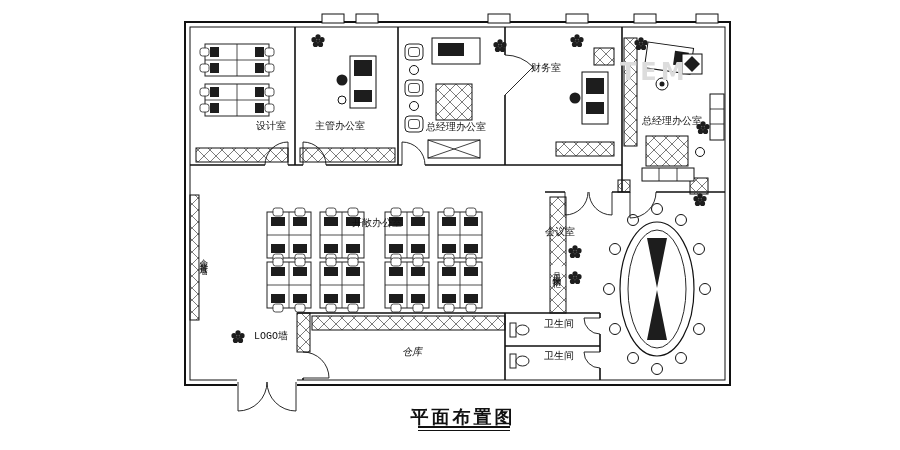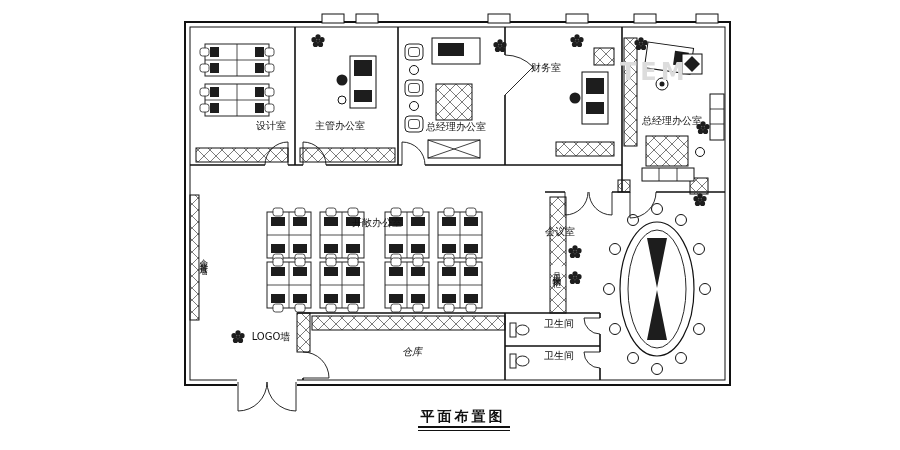--- a/index.html
+++ b/index.html
@@ -12,21 +12,21 @@
     position:absolute; transform:translate(-50%,-50%);
     font-size:10px; color:#111; white-space:nowrap; line-height:1;
     font-family:"DejaVu Sans", sans-serif;
   }
   .lbl.v {
     writing-mode:vertical-rl; text-orientation:upright;
     background:#fff; padding:2px 0; letter-spacing:2px; white-space:normal;
   }
   .plan-title {
     position:absolute; left:463px; top:417px; transform:translate(-50%,-50%);
-    font-size:14px; font-weight:bold; letter-spacing:3px; color:#111;
+    font-size:18px; font-weight:bold; letter-spacing:3px; color:#111;
   }
   .rule1 { position:absolute; left:418px; top:426px; width:92px; height:2px; background:#111; }
   .rule2 { position:absolute; left:418px; top:430px; width:92px; height:1px; background:#111; }
   .wm {
     position:absolute; left:620px; top:58px; font-size:24px; color:#dcdcdc;
     letter-spacing:4px; font-weight:bold;
   }
 </style>
 </head>
 <body>
@@ -238,21 +238,21 @@
   <div class="lbl" style="left:259px; top:126px;padding-left:24px;">设计室</div>
   <div class="lbl" style="left:340px; top:126px;">主管办公室</div>
   <div class="lbl" style="left:456px; top:127px;">总经理办公室</div>
   <div class="lbl" style="left:546px; top:68px;">财务室</div>
   <div class="lbl" style="left:672px; top:121px;">总经理办公室</div>
   <div class="lbl" style="left:377px; top:207px;margin-top:16px;">开敞办公室</div>
   <div class="lbl" style="left:560px; top:232px;">会议室</div>
   <div class="lbl" style="left:559px; top:324px;">卫生间</div>
   <div class="lbl" style="left:559px; top:356px;">卫生间</div>
   <div class="lbl" style="left:412px; top:352px;font-style:italic;">仓库</div>
-  <div class="lbl" style="left:271px; top:337px;">LOGO墙</div>
+  <div class="lbl" style="left:271px; top:337px;font-family:Liberation Mono, monospace;">LOGO墙</div>
   <div class="lbl v" style="left:557px; top:270px; font-size:8.5px;">员工储物柜</div>
   <div class="lbl v" style="left:204px; top:257px; font-size:8.5px;">企业背景墙</div>
 
   <div class="wm">TEM</div>
 
   <div class="plan-title">平面布置图</div>
   <div class="rule1"></div>
   <div class="rule2"></div>
 
 </div>

